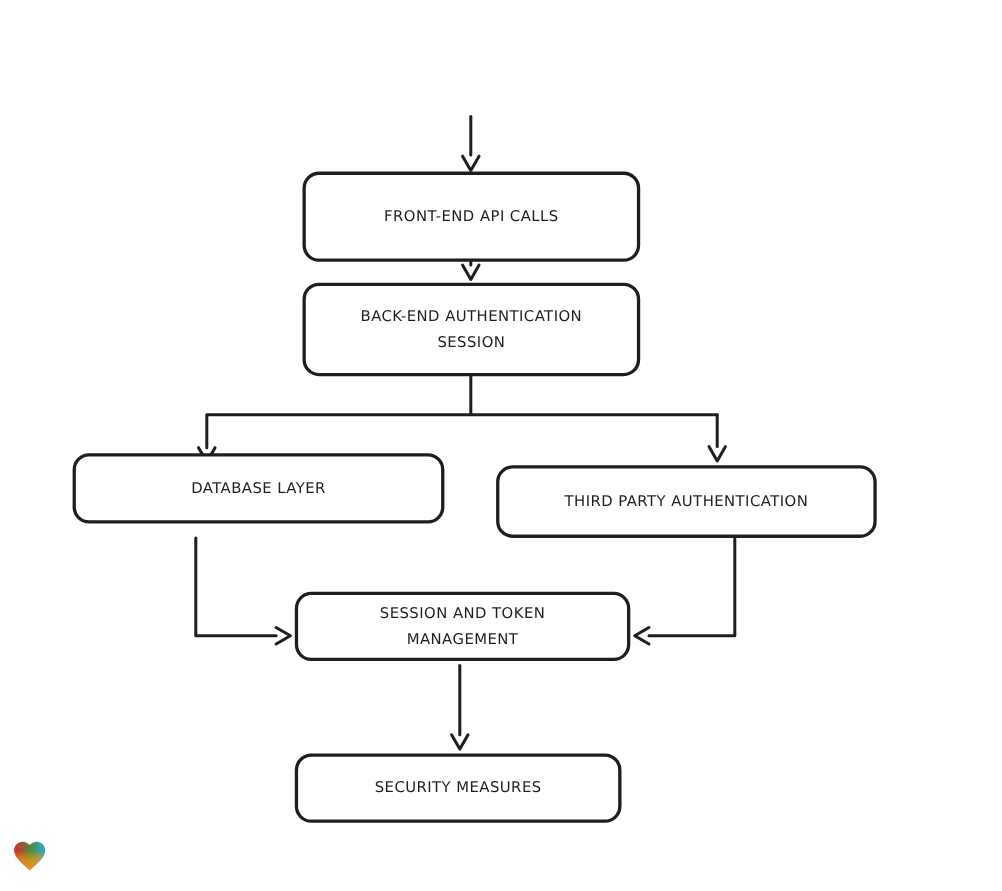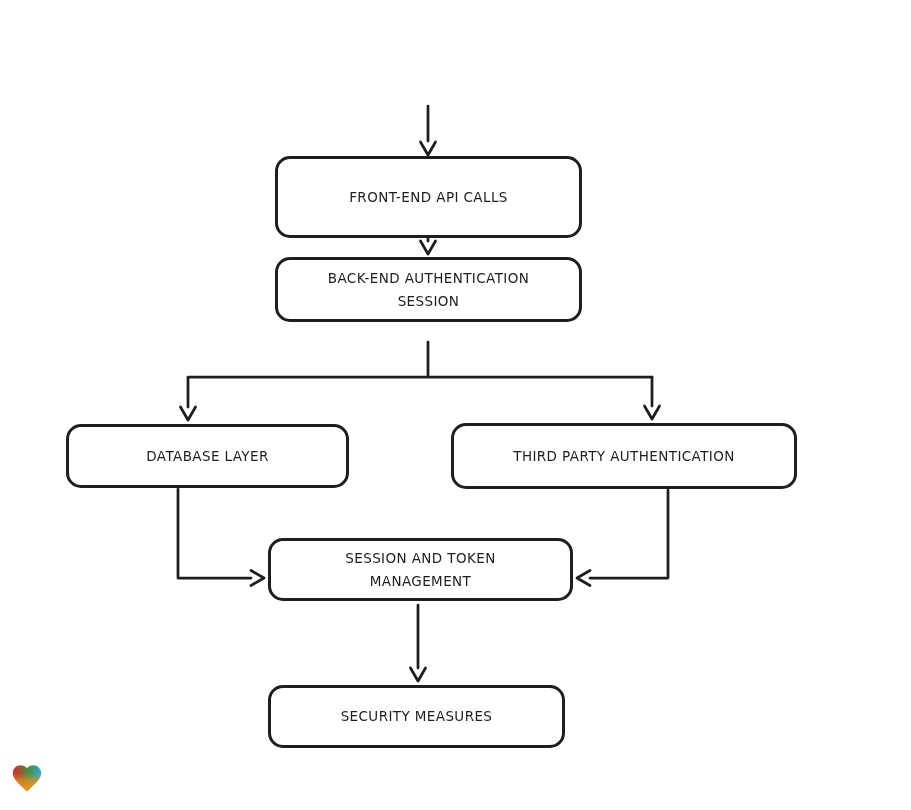--- a/index.html
+++ b/index.html
@@ -91,26 +91,26 @@
       <path d="M418 605 L418 668"></path>
       <path d="M410.5 668 L418 681 L425.5 668"></path>
     </g>
   </svg>
 
 
   <div class="node" style="left:275px;top:156px;width:307px;height:82px">
     <span class="line">FRONT-END API CALLS</span>
   </div>
 
-  <div class="node" style="left:275px;top:257px;width:307px;height:65px">
+  <div class="node" style="left:275px;top:257px;width:307px;height:85px">
     <span class="line">BACK-END AUTHENTICATION</span>
     <span class="line">SESSION</span>
   </div>
 
-  <div class="node" style="left:66px;top:424px;width:283px;height:64px">
+  <div class="node" style="left:66px;top:412px;width:338px;height:64px">
     <span class="line">DATABASE LAYER</span>
   </div>
 
   <div class="node" style="left:451px;top:423px;width:346px;height:66px">
     <span class="line">THIRD PARTY AUTHENTICATION</span>
   </div>
 
   <div class="node" style="left:268px;top:538px;width:305px;height:63px">
     <span class="line">SESSION AND TOKEN</span>
     <span class="line">MANAGEMENT</span>

